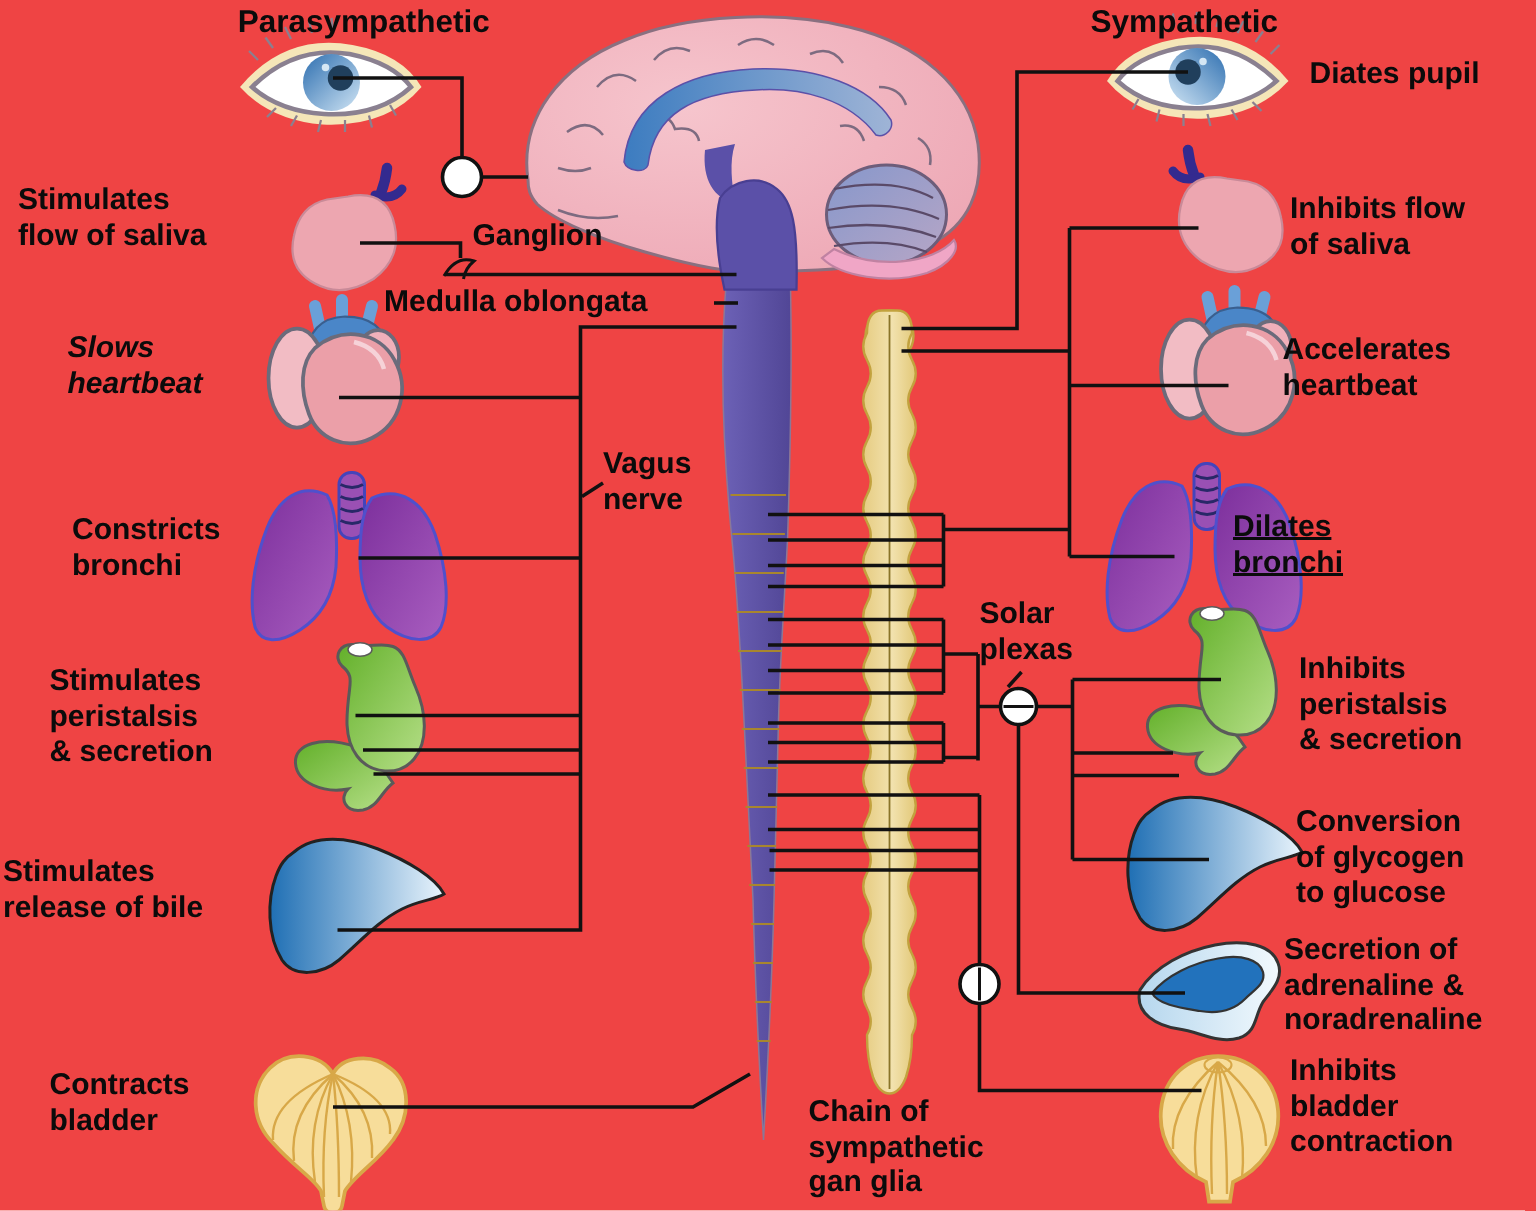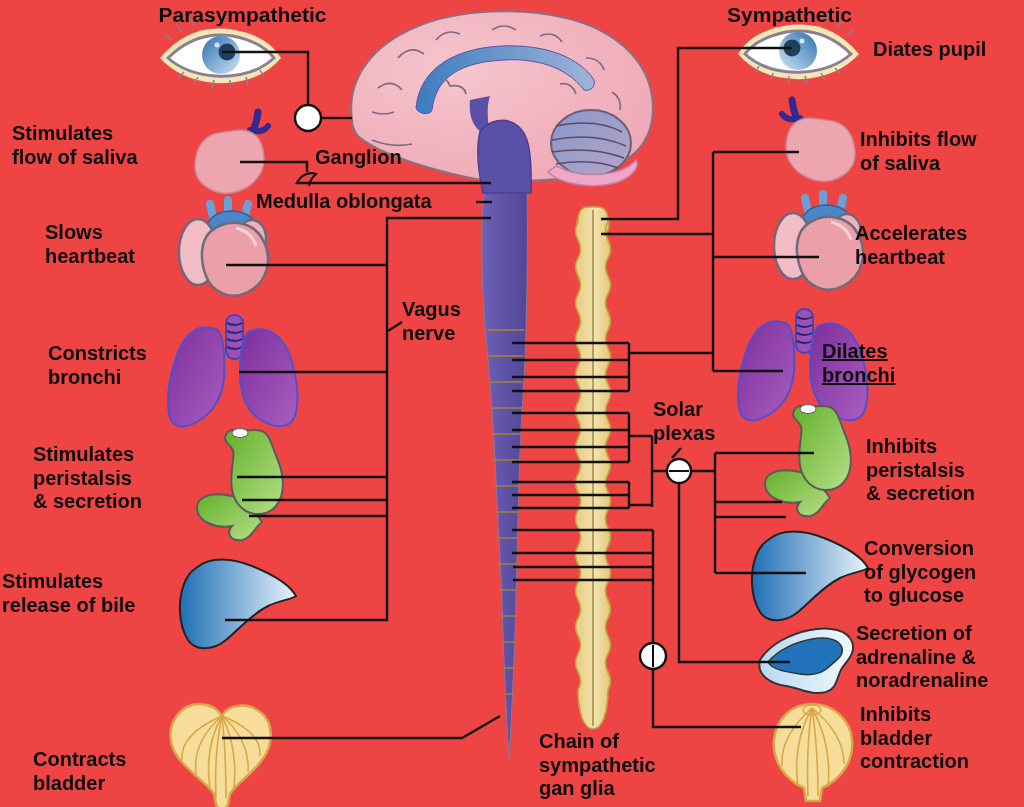--- a/index.html
+++ b/index.html
@@ -256,30 +256,30 @@
     <path d="M653 645 V667" stroke="#111111" stroke-width="2" fill="none"></path>
     <path d="M296 184 q8 -14 20 -10 q-6 5 -7 12" stroke="#111111" stroke-width="2" fill="none"></path>
   </g>
 </svg>
 
 <div class="lbl title center" style="left:135px;top:3px;width:215px;">Parasympathetic</div>
 <div class="lbl title center" style="left:702px;top:3px;width:175px;">Sympathetic</div>
 
 <div class="lbl" style="left:12px;top:122px;">Stimulates
 flow of saliva</div>
-<div class="lbl" style="left:45px;top:221px;">Slows
+<div class="lbl" style="left:45px;top:221px;font-style:italic;">Slows
 heartbeat</div>
 <div class="lbl" style="left:48px;top:342px;">Constricts
 bronchi</div>
 <div class="lbl" style="left:33px;top:443px;">Stimulates
 peristalsis
 &amp; secretion</div>
 <div class="lbl" style="left:2px;top:570px;">Stimulates
 release of bile</div>
-<div class="lbl" style="left:33px;top:712px;margin-top:36px;">Contracts
+<div class="lbl" style="left:33px;top:712px;">Contracts
 bladder</div>
 
 <div class="lbl" style="left:315px;top:146px;">Ganglion</div>
 <div class="lbl" style="left:256px;top:190px;">Medulla oblongata</div>
 <div class="lbl" style="left:402px;top:298px;">Vagus
 nerve</div>
 <div class="lbl" style="left:653px;top:398px;">Solar
 plexas</div>
 <div class="lbl" style="left:539px;top:730px;">Chain of
 sympathetic

